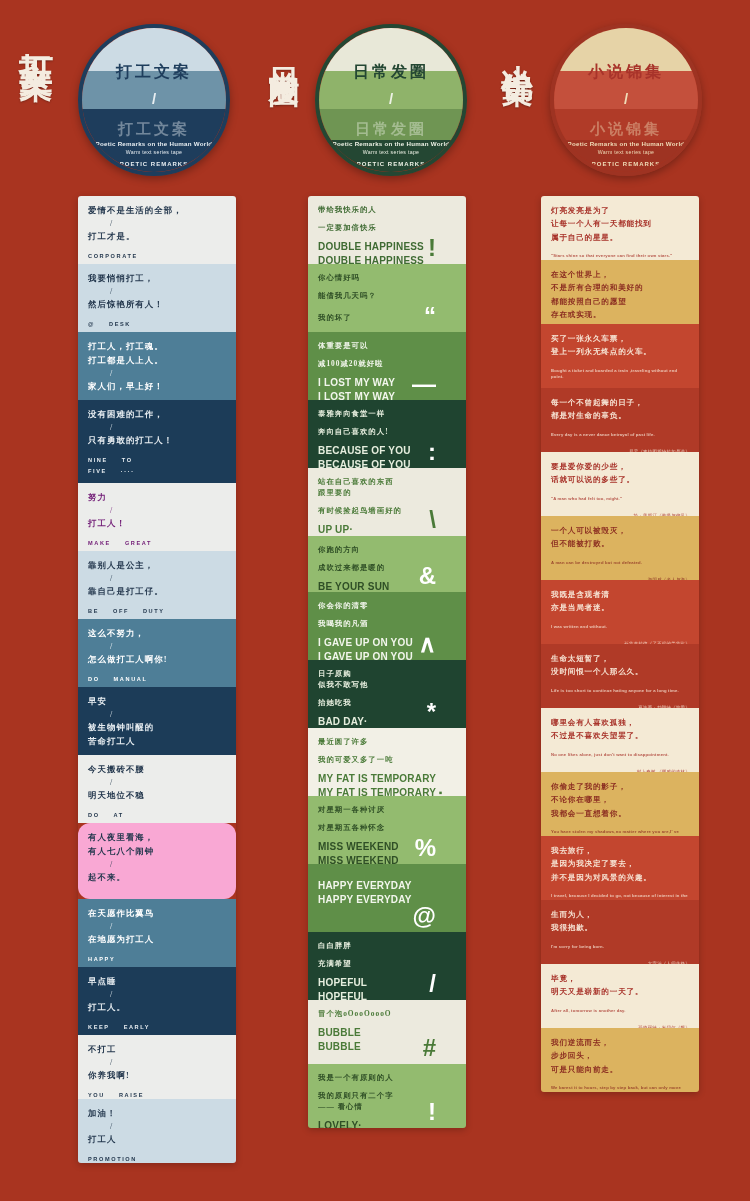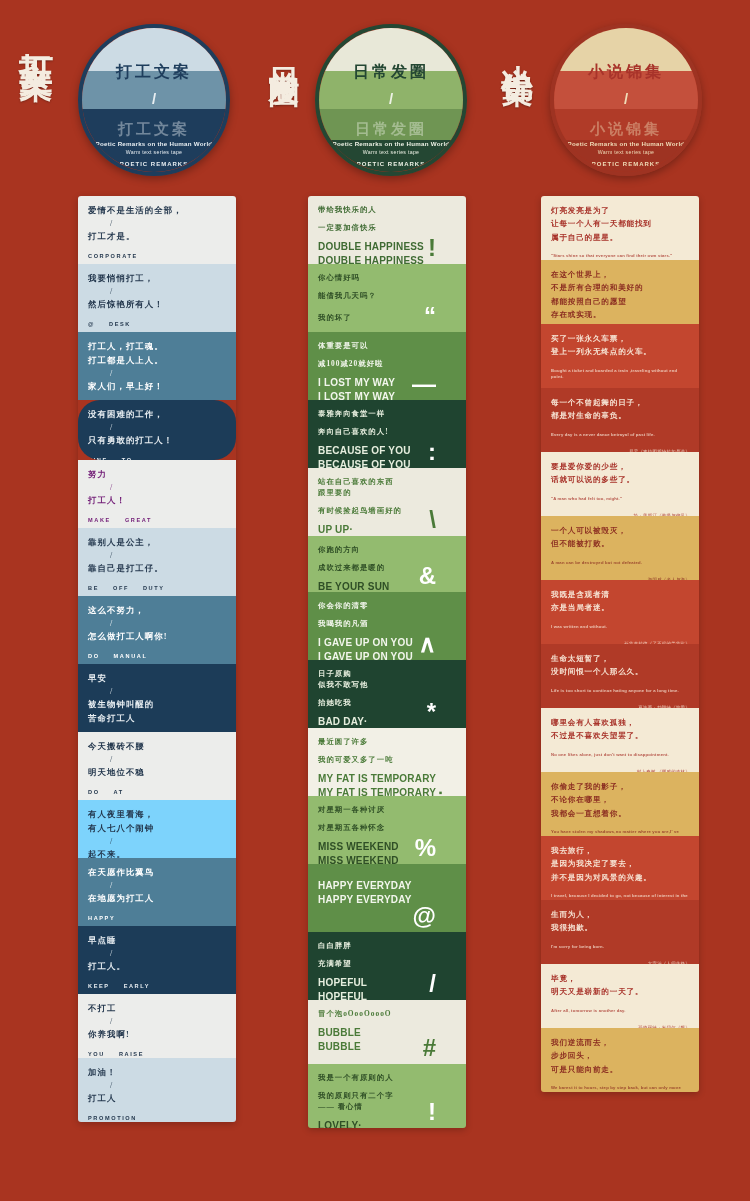--- a/index.html
+++ b/index.html
@@ -300,21 +300,21 @@
           <span>JOCKEY</span>
         </div>
       </div>
     </div>
     <div class="seg" style="background: rgb(78, 126, 151); color: rgb(255, 255, 255); height: 68px;">
       <div class="cn">打工人，打工魂。
 打工都是人上人。</div>
       <div class="slash">/</div>
       <div class="cn">家人们，早上好！</div>
     </div>
-    <div class="seg" style="background: rgb(28, 60, 88); color: rgb(232, 238, 242); height: 60px; border-radius: 22px;">
+    <div class="seg" style="background: rgb(28, 60, 88); color: rgb(232, 238, 242); height: 83px;">
       <div class="cn">没有困难的工作，</div>
       <div class="slash">/</div>
       <div class="cn">只有勇敢的打工人！</div>
       <div class="en-rows">
         <div class="row">
           <span>NINE</span>
           <span>TO</span>
         </div>
         <div class="row">
           <span>FIVE</span>
@@ -384,21 +384,21 @@
           <span>DO</span>
           <span>AT</span>
         </div>
         <div class="row">
           <span>ALL</span>
           <span>COSTS</span>
           <span>····</span>
         </div>
       </div>
     </div>
-    <div class="seg" style="background: #7dd3fc; color: rgb(35, 55, 77); height: 58px;">
+    <div class="seg" style="background: #f9a8d4; color: rgb(35, 55, 77); height: 76px; border-radius: 12px;">
       <div class="cn">有人夜里看海，
 有人七八个闹钟</div>
       <div class="slash">/</div>
       <div class="cn">起不来。</div>
     </div>
     <div class="seg" style="background: rgb(78, 126, 151); color: rgb(255, 255, 255); height: 68px;">
       <div class="cn">在天愿作比翼鸟</div>
       <div class="slash">/</div>
       <div class="cn">在地愿为打工人</div>
       <div class="en-rows">

